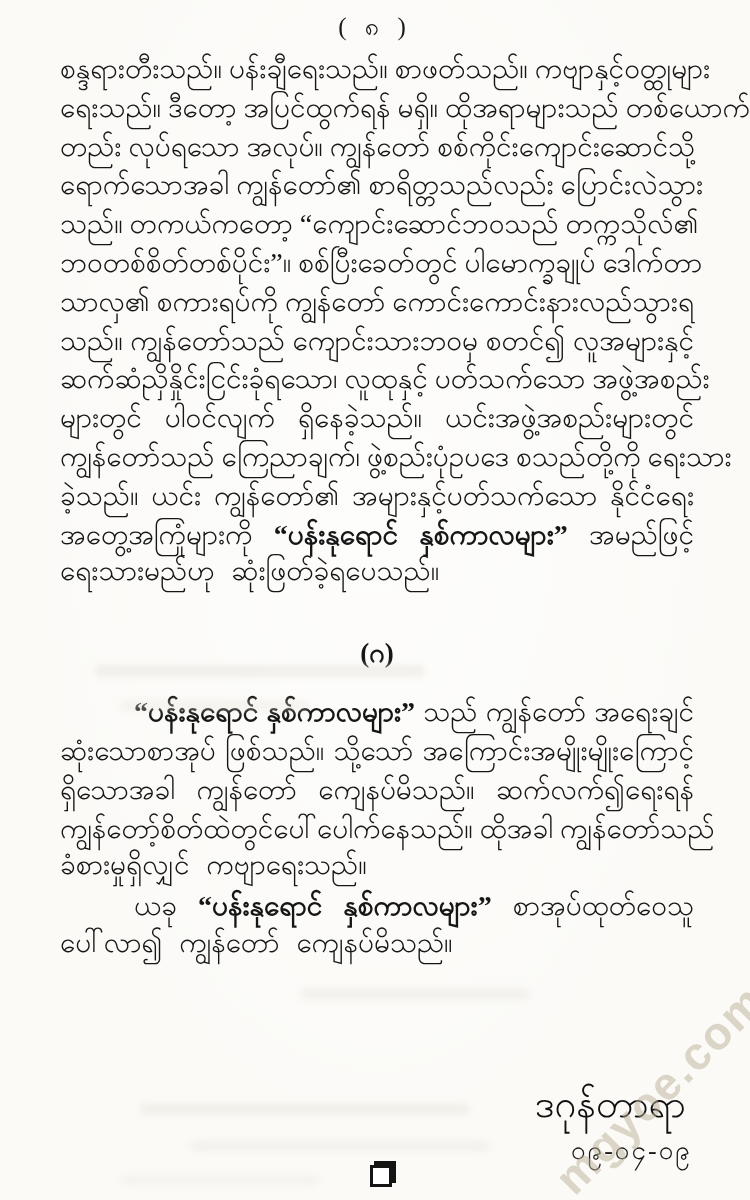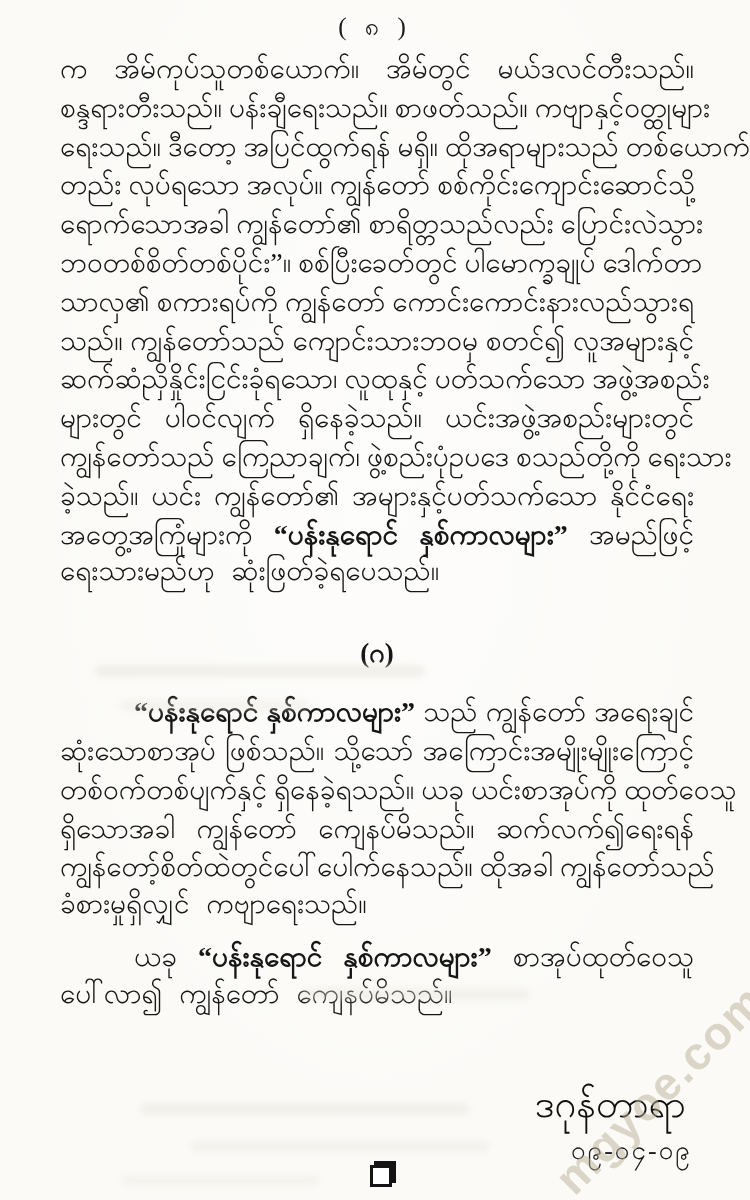--- a/index.html
+++ b/index.html
@@ -33,21 +33,21 @@
   .line.indent{text-indent:74px;}
   .line b{font-weight:700;}
   .section-head{
     margin:40px 0 20px 0;
     text-align:center;
     font-size:27px;
     font-weight:600;
     line-height:40px;
     height:40px;
   }
-  .para-3{margin-top:12px;}
+  .para-3{margin-top:0;}
   .signature{
     position:absolute;top:1086px;right:64px;
     font-size:38px;line-height:36px;color:#111;
   }
   .date{
     position:absolute;top:1133px;right:58px;
     font-size:26px;letter-spacing:2px;color:#1a1a1a;
   }
   .end-mark{
     position:absolute;top:1165px;left:370px;
@@ -83,40 +83,39 @@
 </style>
 </head>
 <body>
 
 <div class="page">
 
   <div class="page-header">( ၈ )</div>
 
   <div class="body-text">
     <div class="para para-1">
-        <div class="line">က အိမ်ကုပ်သူတစ်ယောက်။ အိမ်တွင် မယ်ဒလင်တီးသည်။</div>
         <div class="line">စန္ဒရားတီးသည်။ ပန်းချီရေးသည်။ စာဖတ်သည်။ ကဗျာနှင့်ဝတ္ထုများ</div>
         <div class="line">ရေးသည်။ ဒီတော့ အပြင်ထွက်ရန် မရှိ။ ထိုအရာများသည် တစ်ယောက်</div>
         <div class="line">တည်း လုပ်ရသော အလုပ်။ ကျွန်တော် စစ်ကိုင်းကျောင်းဆောင်သို့</div>
         <div class="line">ရောက်သောအခါ ကျွန်တော်၏ စာရိတ္တသည်လည်း ပြောင်းလဲသွား</div>
+        <div class="line">သည်။ တကယ်ကတော့ “ကျောင်းဆောင်ဘဝသည် တက္ကသိုလ်၏</div>
         <div class="line">ဘဝတစ်စိတ်တစ်ပိုင်း”။ စစ်ပြီးခေတ်တွင် ပါမောက္ခချုပ် ဒေါက်တာ</div>
         <div class="line">သာလှ၏ စကားရပ်ကို ကျွန်တော် ကောင်းကောင်းနားလည်သွားရ</div>
         <div class="line">သည်။ ကျွန်တော်သည် ကျောင်းသားဘဝမှ စတင်၍ လူအများနှင့်</div>
         <div class="line">ဆက်ဆံညှိနှိုင်းငြင်းခုံရသော၊ လူထုနှင့် ပတ်သက်သော အဖွဲ့အစည်း</div>
         <div class="line">များတွင် ပါဝင်လျက် ရှိနေခဲ့သည်။ ယင်းအဖွဲ့အစည်းများတွင်</div>
         <div class="line">ကျွန်တော်သည် ကြေညာချက်၊ ဖွဲ့စည်းပုံဥပဒေ စသည်တို့ကို ရေးသား</div>
         <div class="line">ခဲ့သည်။ ယင်း ကျွန်တော်၏ အများနှင့်ပတ်သက်သော နိုင်ငံရေး</div>
         <div class="line">အတွေ့အကြုံများကို <b>“ပန်းနုရောင် နှစ်ကာလများ”</b> အမည်ဖြင့်</div>
         <div class="line last">ရေးသားမည်ဟု ဆုံးဖြတ်ခဲ့ရပေသည်။</div>
       </div>
     <div class="section-head">(ဂ)</div>
     <div class="para para-2">
         <div class="line indent"><b>“ပန်းနုရောင် နှစ်ကာလများ”</b> သည် ကျွန်တော် အရေးချင်</div>
         <div class="line">ဆုံးသောစာအုပ် ဖြစ်သည်။ သို့သော် အကြောင်းအမျိုးမျိုးကြောင့်</div>
-        <div class="line">တစ်ဝက်တစ်ပျက်နှင့် ရှိနေခဲ့ရသည်။ ယခု ယင်းစာအုပ်ကို ထုတ်ဝေသူ</div>
         <div class="line">ရှိသောအခါ ကျွန်တော် ကျေနပ်မိသည်။ ဆက်လက်၍ရေးရန်</div>
         <div class="line">ကျွန်တော့်စိတ်ထဲတွင်ပေါ်ပေါက်နေသည်။ ထိုအခါ ကျွန်တော်သည်</div>
         <div class="line last">ခံစားမှုရှိလျှင် ကဗျာရေးသည်။</div>
       </div>
     <div class="para para-3">
         <div class="line indent">ယခု <b>“ပန်းနုရောင် နှစ်ကာလများ”</b> စာအုပ်ထုတ်ဝေသူ</div>
         <div class="line last">ပေါ်လာ၍ ကျွန်တော် ကျေနပ်မိသည်။</div>
       </div>
   </div>
 

